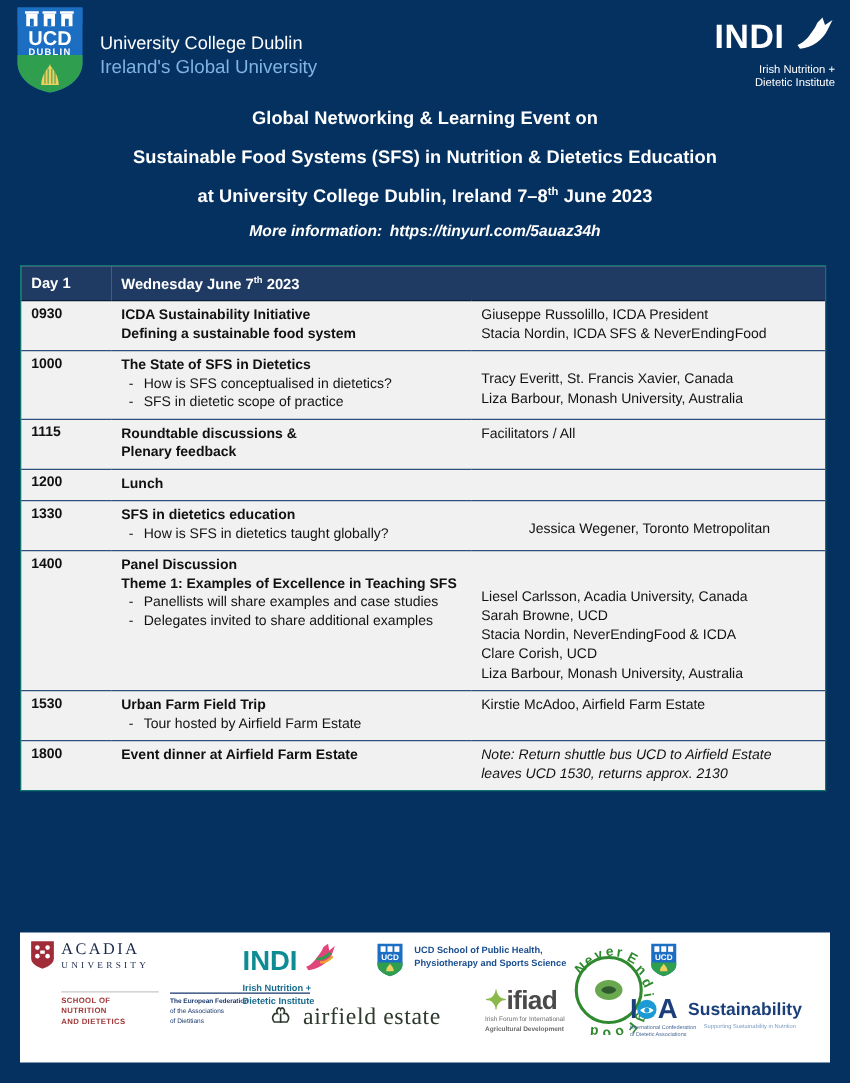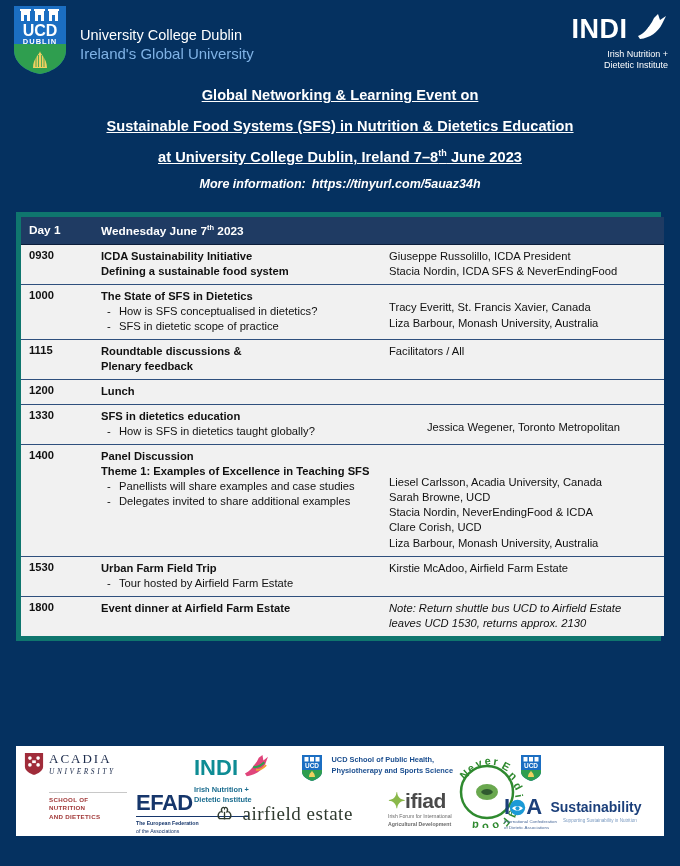--- a/index.html
+++ b/index.html
@@ -46,35 +46,35 @@
   }
 
   
   .titleblock {
     text-align:center;
     color:#ffffff;
     padding-top:10px;
   }
   .titleblock .tline {
     font-size:14.6px; font-weight:700; line-height:1.0;
-    margin:0 0 16px 0; letter-spacing:0.05px;text-decoration:underline;
+    margin:0 0 16px 0; letter-spacing:0.05px;
   }
   .titleblock .tline sup { font-size:9px; vertical-align:super; }
   .moreinfo {
     font-size:12.5px; font-weight:700; font-style:italic;
     margin-top:-4px; margin-bottom:0;
   }
   .moreinfo .url { margin-left:6px; }
 
   
   .table-wrap {
     position:absolute;
     left:16px; top:212px;
     width:645px;
-    border:5px solid #0f766e;
+    border:1px solid #0f766e;
     background:#f1f1f1;
   }
   table.agenda {
     border-collapse:collapse;
     width:100%;
     table-layout:fixed;
     background:#f1f1f1;
   }
   table.agenda col.c1 { width:72px; }
   table.agenda col.c2 { width:288px; }
@@ -117,29 +117,29 @@
   td.topic .hdrline.just { text-align:justify; text-align-last:left; }
   td.people { font-weight:400; line-height:1.36; }
   td.people .pl { display:block; }
   td.people.note { font-style:italic; }
   tr:last-child td { border-bottom:none; }
 
   
   .footer-strip {
     position:absolute;
     left:16px; top:746px;
-    width:648px; height:90px;
+    width:648px; height:104px;
     background:#ffffff;
     overflow:hidden;
   }
   .fl { position:absolute; }
 
   .acadia { left:8px; top:6px; width:110px; }
   .acadia .aname { font-family:"Liberation Serif", serif; font-size:13px; letter-spacing:2px; color:#1b2a4a; line-height:1; }
-  .acadia .auni  { font-family:"Liberation Serif", serif; font-size:7.4px; letter-spacing:2.6px; color:#1b2a4a; margin-top:2px;font-style:italic;}
+  .acadia .auni  { font-family:"Liberation Serif", serif; font-size:7.4px; letter-spacing:2.6px; color:#1b2a4a; margin-top:2px;}
   .acadia .asch  { font-size:6.2px; font-weight:700; color:#a23a3a; line-height:1.35; margin-top:12px; letter-spacing:0.3px;}
 
   .efad { left:120px; top:46px; width:130px; }
   .efad .ename { font-size:22px; font-weight:700; color:#16366b; letter-spacing:-0.5px; line-height:1; }
   .efad .esub { font-size:5.2px; color:#16366b; line-height:1.5; margin-top:3px; font-weight:700;}
   .efad .esub span { display:block; font-weight:400; }
 
   .indi2 { left:178px; top:8px; }
   .indi2 .iword { font-size:22px; font-weight:700; color:#0e8c94; letter-spacing:0px; line-height:1; display:inline-block; vertical-align:middle;}
   .indi2 .isub { font-size:7.4px; color:#1b6d8f; line-height:1.35; margin-top:3px; font-weight:700;}
@@ -362,21 +362,20 @@
     </div>
     <div class="asch">
       <div style="border-top:1px solid #c8c8c8; width:78px; margin-left:25px; margin-bottom:3px;"></div>
       <div style="margin-left:25px;">SCHOOL OF</div>
       <div style="margin-left:25px;">NUTRITION</div>
       <div style="margin-left:25px;">AND DIETETICS</div>
     </div>
   </div>
 
   <div class="fl efad">
-    <div class="ename">EFAD</div>
     <div style="border-top:1.5px solid #16366b; width:112px; margin:2px 0 2px 0;"></div>
     <div class="esub">
       <div>The European Federation</div>
       <span>of the Associations</span>
       <span>of Dietitians</span>
     </div>
   </div>
 
   <div class="fl indi2">
     <div>

